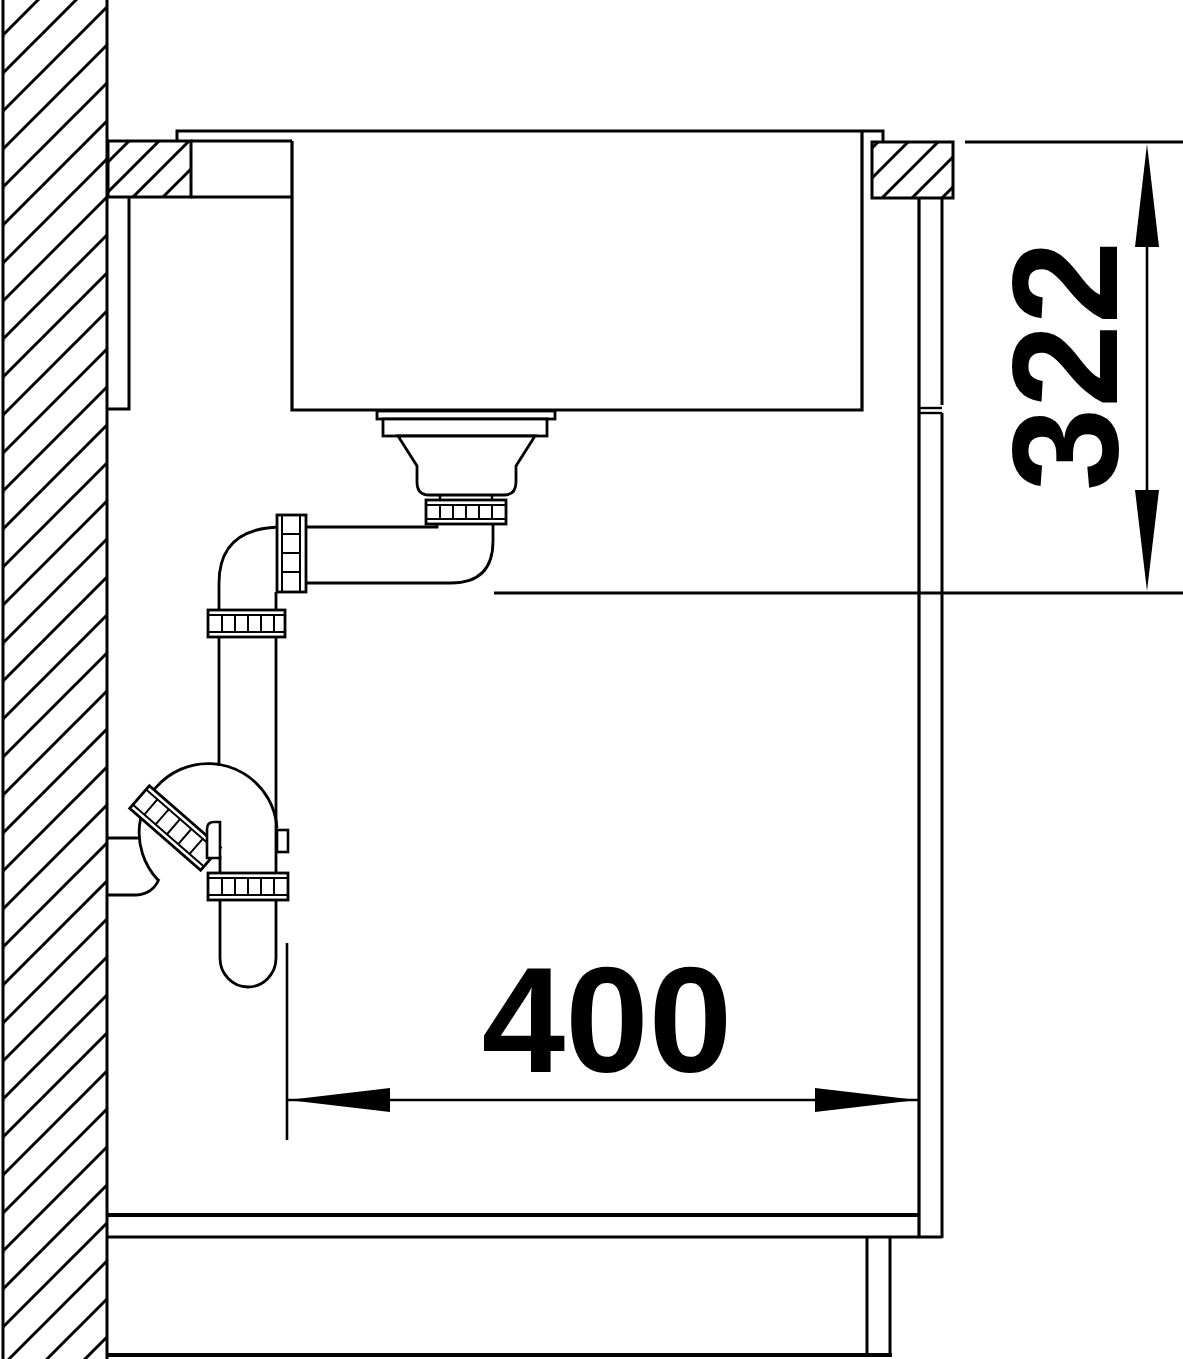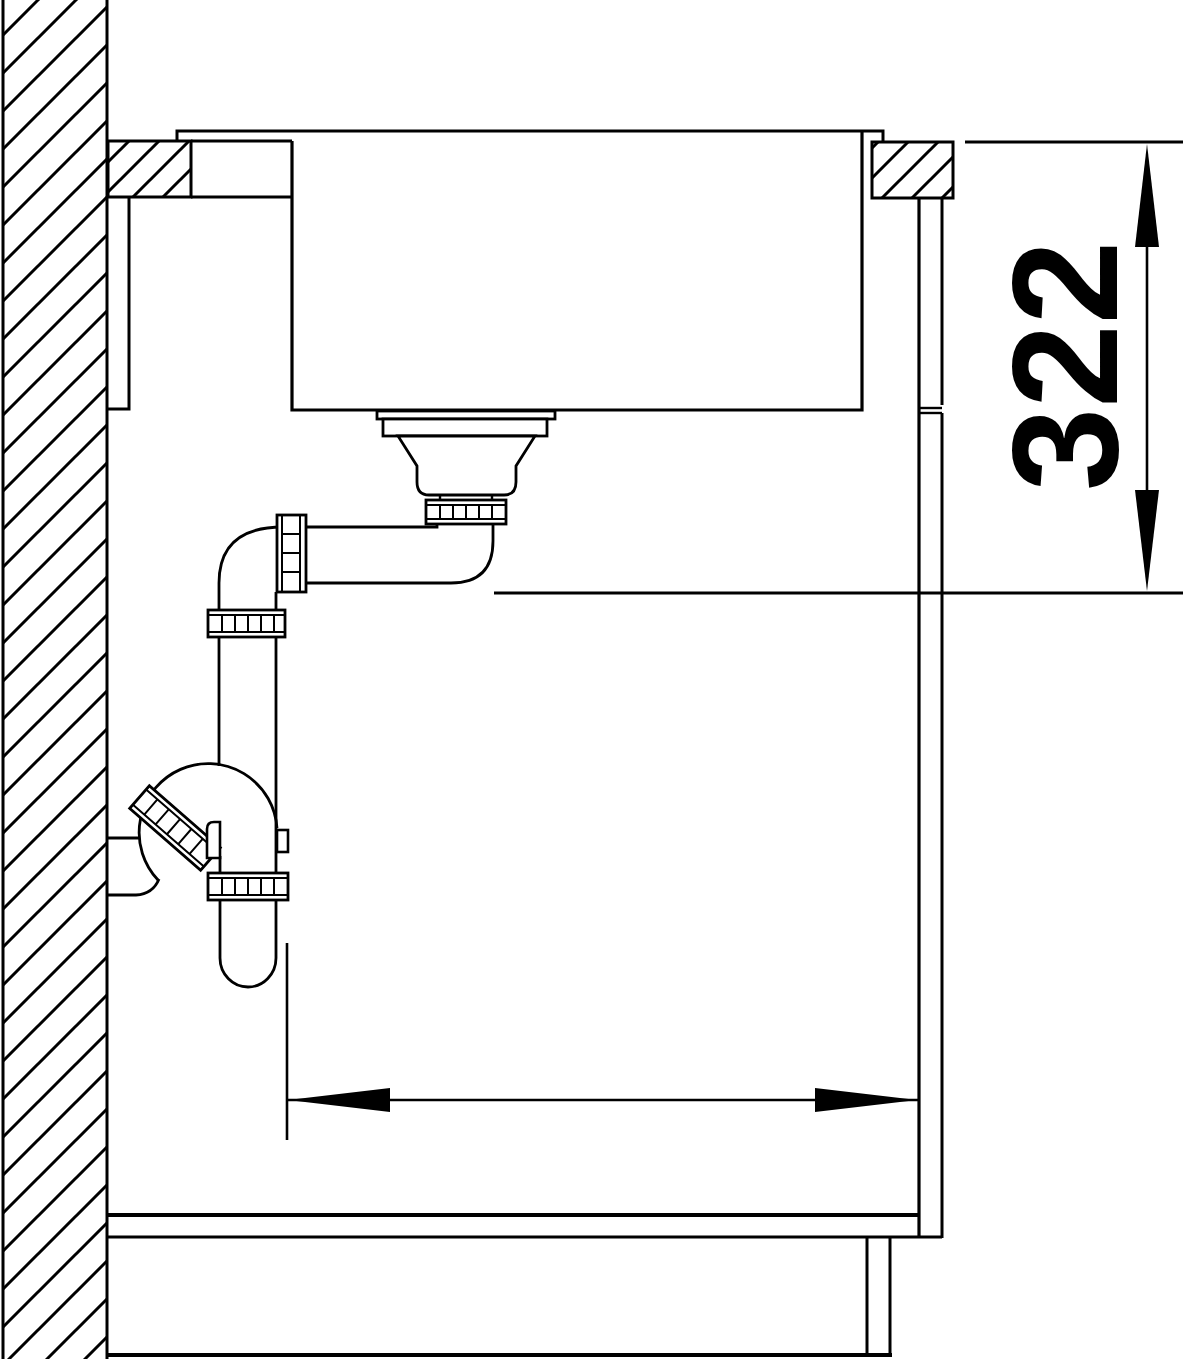--- a/index.html
+++ b/index.html
@@ -166,14 +166,15 @@
   <g>
     <path d="M287,943 L287,1140" stroke="#000000" stroke-width="2.6" fill="none"></path>
     <path d="M287,1100 L918,1100" stroke="#000000" stroke-width="2.6" fill="none"></path>
     <polygon points="288,1100 390,1088 390,1112" fill="#000000"></polygon>
     <polygon points="917,1100 815,1088 815,1112" fill="#000000"></polygon>
   </g>
 </svg>
 
 <div class="dim-label vertical">322</div>
 
+<div class="dim-label horizontal">400</div>
 
 </div>
 
 </body></html>

